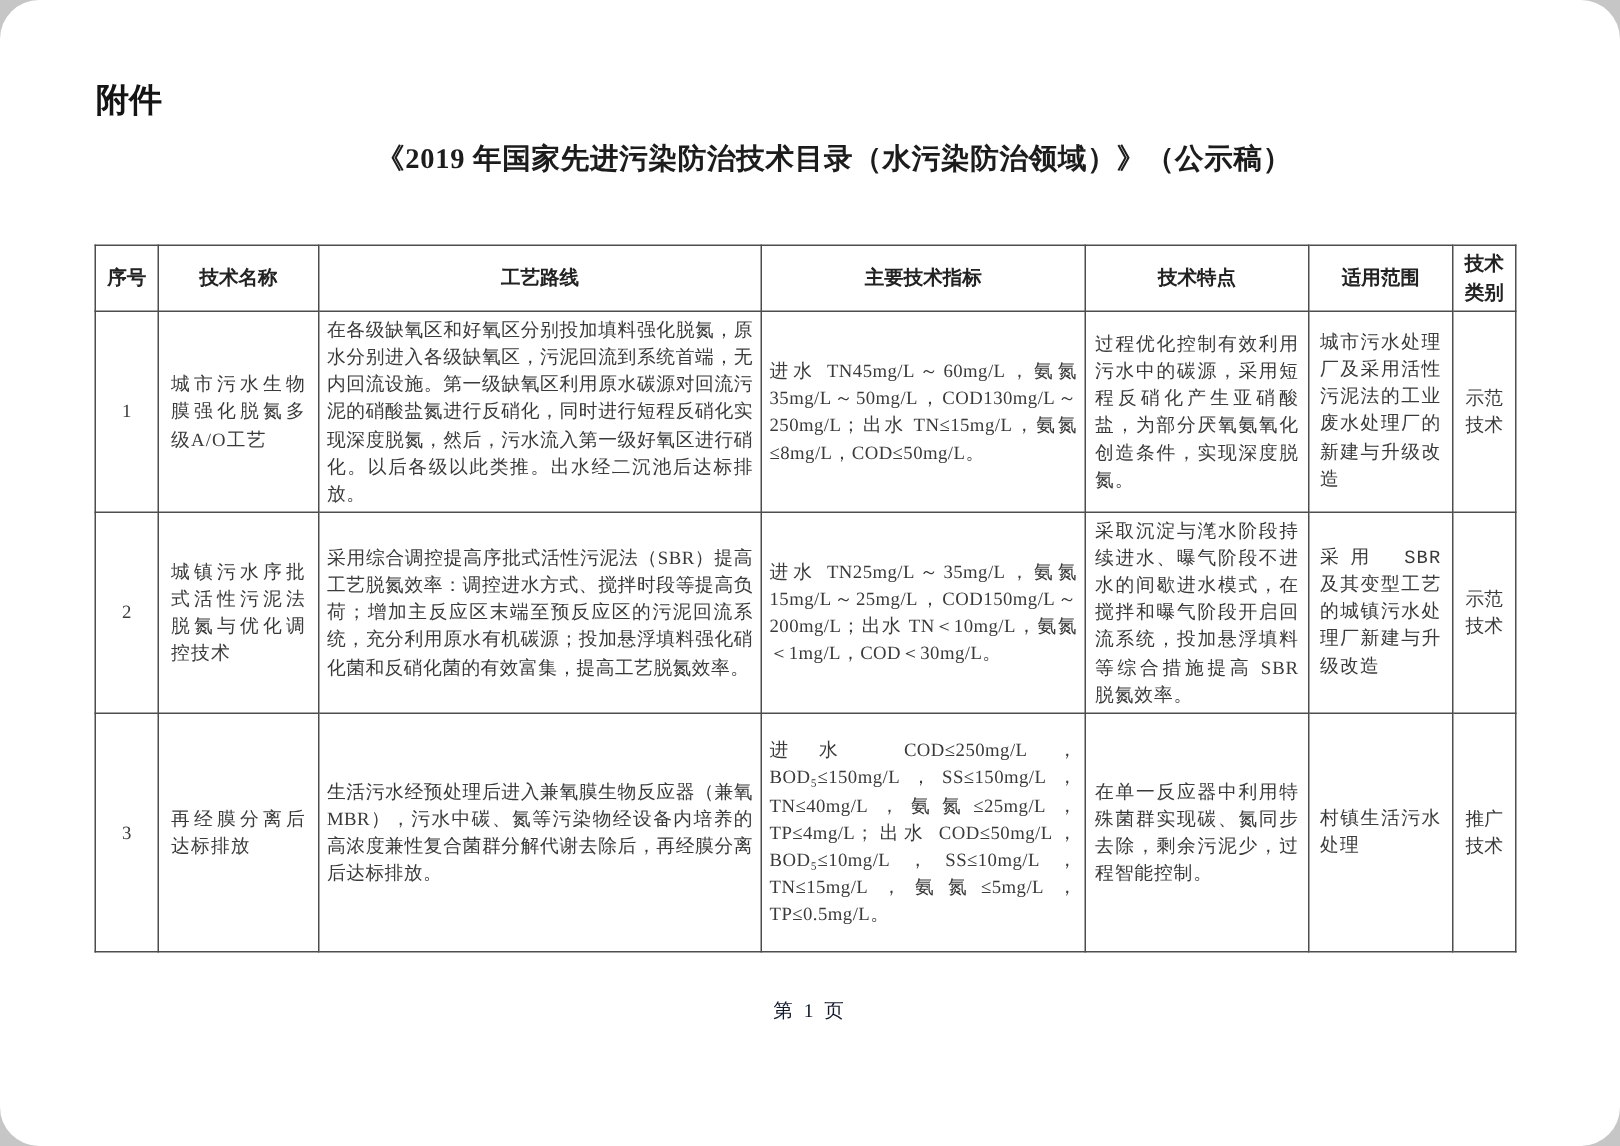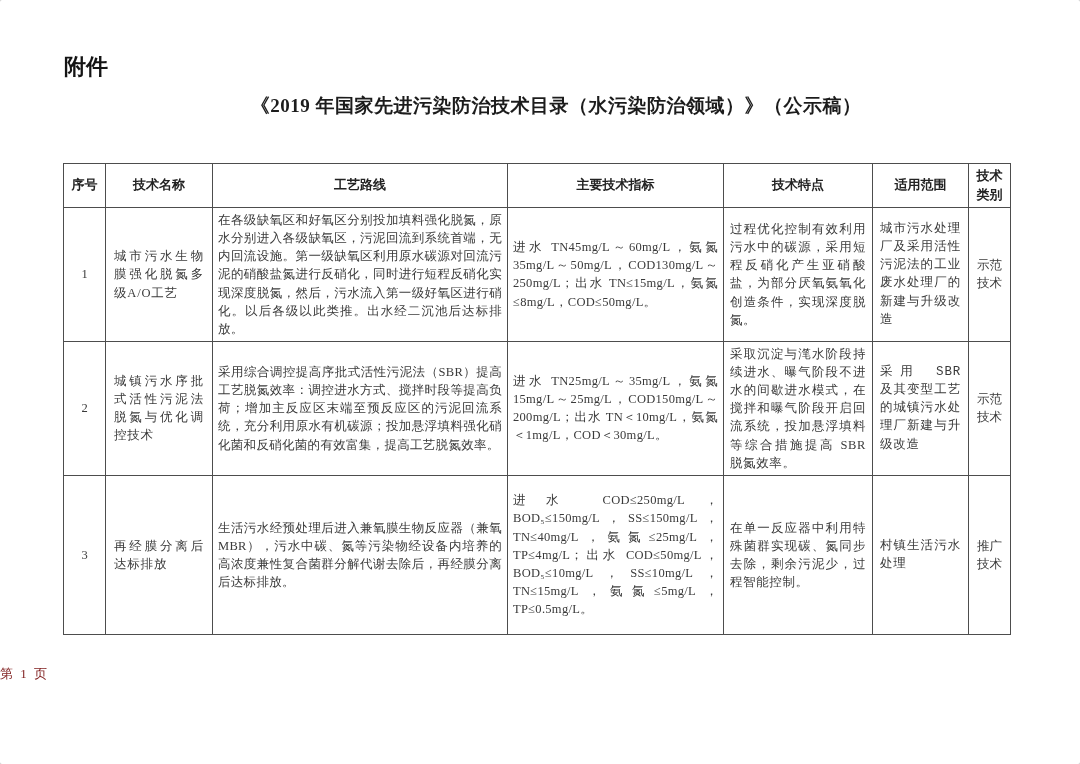--- a/index.html
+++ b/index.html
@@ -7,21 +7,21 @@
     padding: 0;
     width: 1080px;
     height: 764px;
     background: #c6c6c6;
     font-family: "Liberation Serif", "DejaVu Serif", serif;
   }
   .page {
     position: absolute;
     inset: 0;
     background: #ffffff;
-    border-radius: 2px;
+    border-radius: 26px;
     overflow: hidden;
     color: #333333;
   }
   .attachment {
     position: absolute;
     left: 64px;
     top: 52px;
     font-size: 22px;
     font-weight: bold;
     color: #141414;
@@ -78,23 +78,23 @@
   .catalog td.c-scope { padding: 3px 7px; letter-spacing: 0.8px; font-family: Liberation Mono, monospace; }
   .catalog td.c-feat { padding: 3px 6px; letter-spacing: 0.6px; }
   tr.r1 td { height: 125px; }
   tr.r2 td { height: 117px; }
   tr.r3 td { height: 152px; }
   .footer {
     position: absolute;
     top: 665px;
     left: 0;
     width: 100%;
-    text-align: left;
+    text-align: center;
     font-size: 13px;
-    color: #7f1d1d;
+    color: #0f172a;
     letter-spacing: 2px;
   }
 </style>
 </head>
 <body>
 
 <div class="page">
 
   <div class="attachment">附件</div>
 

